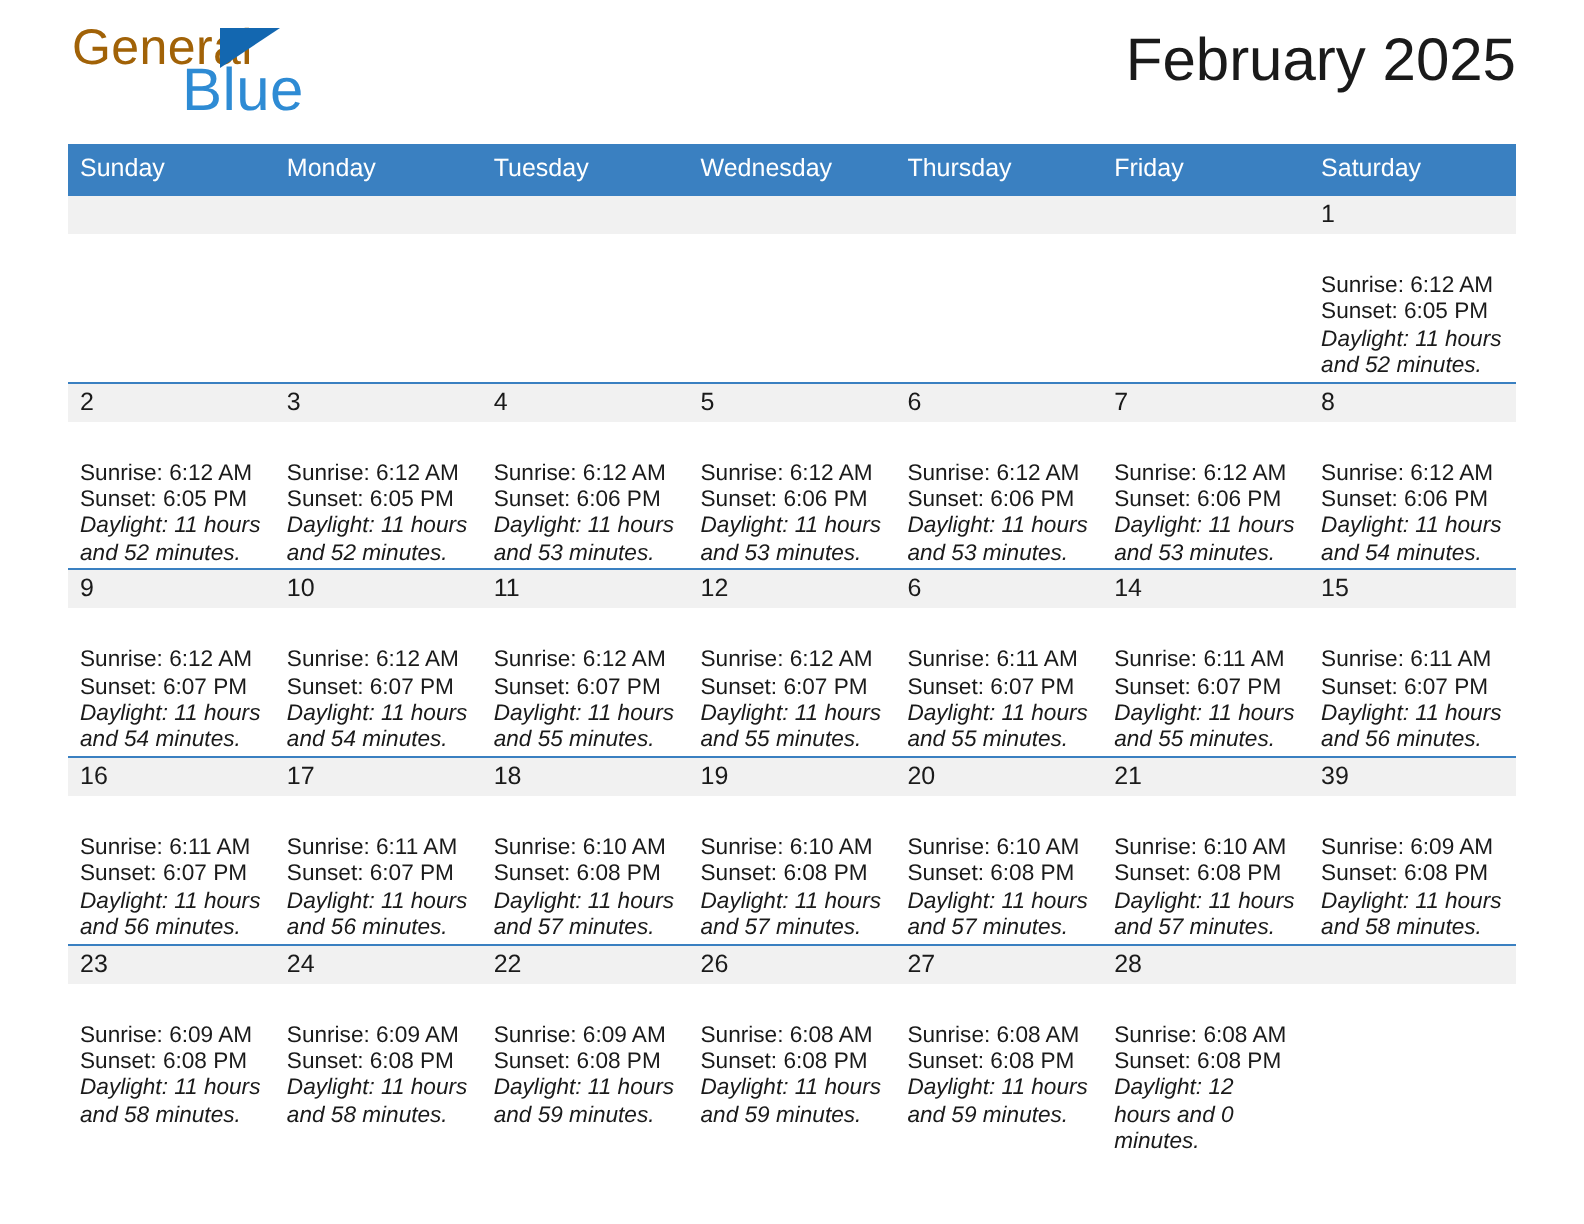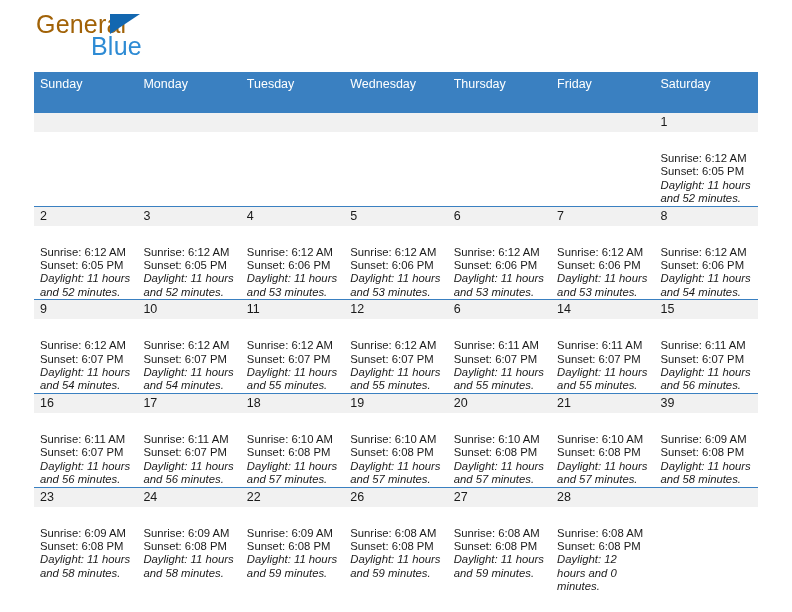--- a/index.html
+++ b/index.html
@@ -49,21 +49,21 @@
     top: 4px;
     width: 0;
     height: 0;
     border-left: 30px solid #1367b0;
     border-bottom: 20px solid transparent;
   }
   .logo-blue {
     position: absolute;
     left: 55px;
     top: 22px;
-    font-size: 25px;
+    font-size: 30px;
     letter-spacing: .2px;
     color: #2e8bd4;
     line-height: 28px;
   }
   .month-title {
     position: absolute;
     right: 0;
     top: 14px;
     font-size: 30px;
     color: #1a1a1a;
@@ -82,21 +82,21 @@
     width: 724px;
     border-collapse: collapse;
     table-layout: fixed;
   }
   table.calendar th {
     background: #3a80c1;
     color: #ffffff;
     font-size: 12.5px;
     font-weight: normal;
     text-align: left;
-    padding: 5px 0 22px 6px;
+    padding: 5px 0 7px 6px;
     height: 11px;
     border: none;
   }
   table.calendar td {
     vertical-align: top;
     padding: 0;
     border-top: 1px solid #3a80c1;
     height: 85px;
     background: #ffffff;
   }
@@ -128,20 +128,21 @@
 <body>
 
 <div class="page">
 
   <div class="topbar">
     <div class="logo">
       <span class="logo-general">General</span>
       <span class="logo-tri"></span>
       <span class="logo-blue">Blue</span>
     </div>
+    <div class="month-title">February 2025</div>
   </div>
 
 
   <table class="calendar">
     <thead>
       <tr>
         <th>Sunday</th>
         <th>Monday</th>
         <th>Tuesday</th>
         <th>Wednesday</th>

